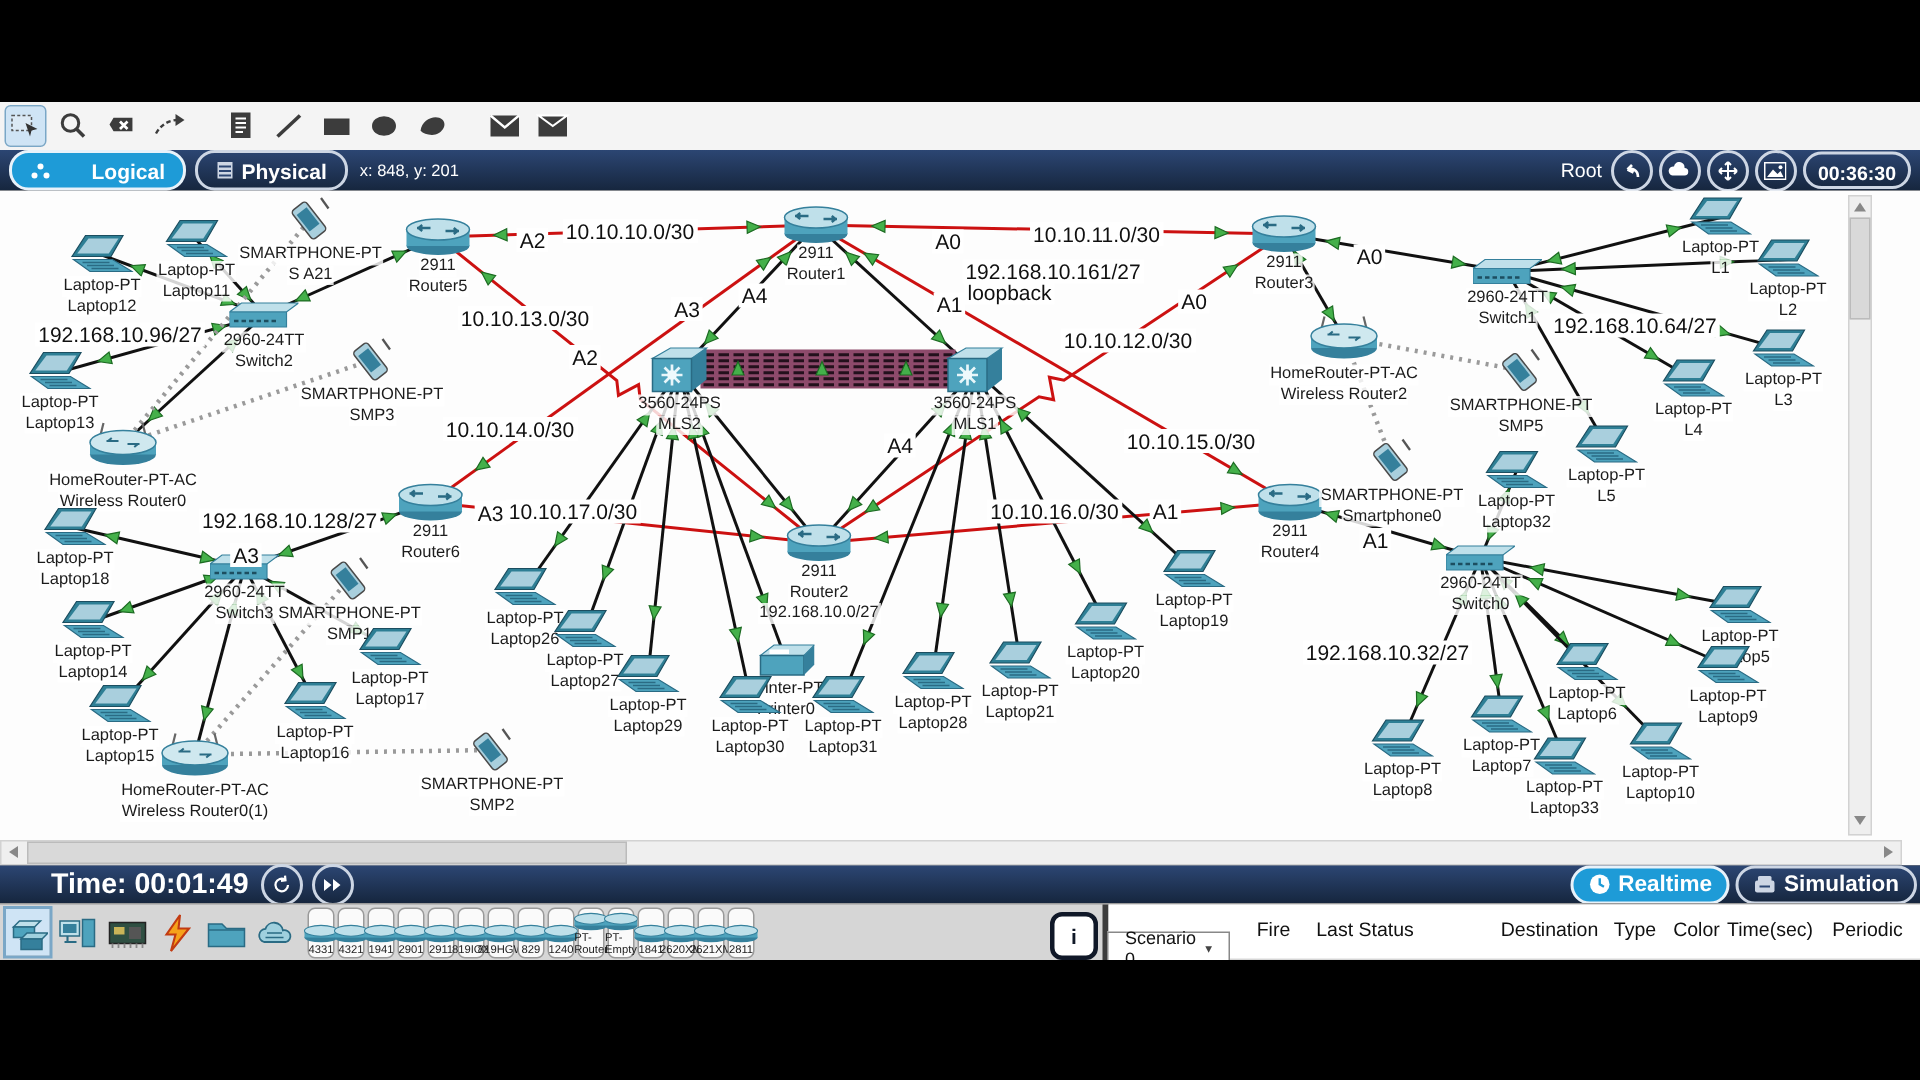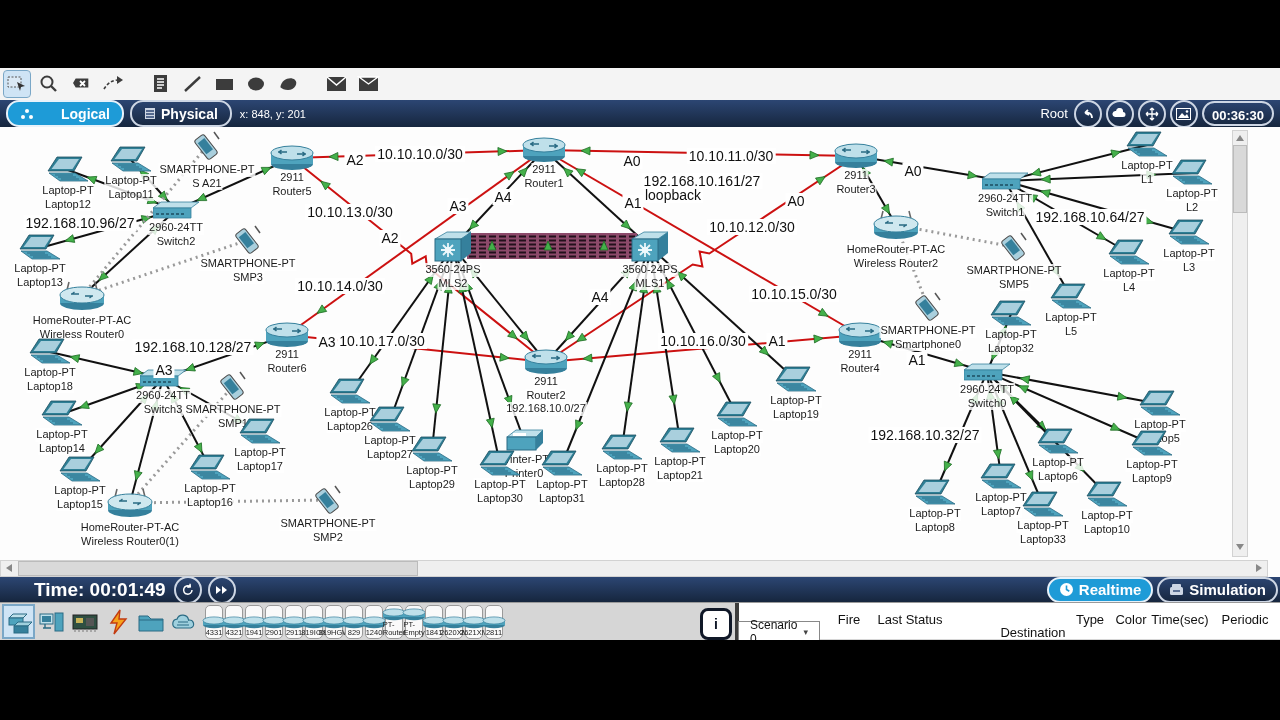--- a/index.html
+++ b/index.html
@@ -978,21 +978,21 @@
   <div id="infobtn">
         <span>i</span>
       </div>
   <div id="scsel">
     <span>Scenario 0</span>
     <span style="font-size:9px;color:#444">▾</span>
   </div>
 <span class="hdr" style="left: 849px;">Fire</span>
       <span class="hdr" style="left: 910px; text-align: right;">Last Status</span>
       <span class="hdr" style="left: 985px; margin-top: 40px;">Source</span>
-      <span class="hdr" style="left: 1033px; margin-top: 13px;">Destination</span>
+      <span class="hdr" style="left: 1033px;">Destination</span>
       <span class="hdr" style="left: 1090px;">Type</span>
       <span class="hdr" style="left: 1131px;">Color</span>
       <span class="hdr" style="left: 1180px;">Time(sec)</span>
       <span class="hdr" style="left: 1245px;">Periodic</span>
     </div>
 
 <div style="position:absolute;left:0;top:640px;width:1280px;height:80px;background:#000;"></div>
 
 </div>
 

